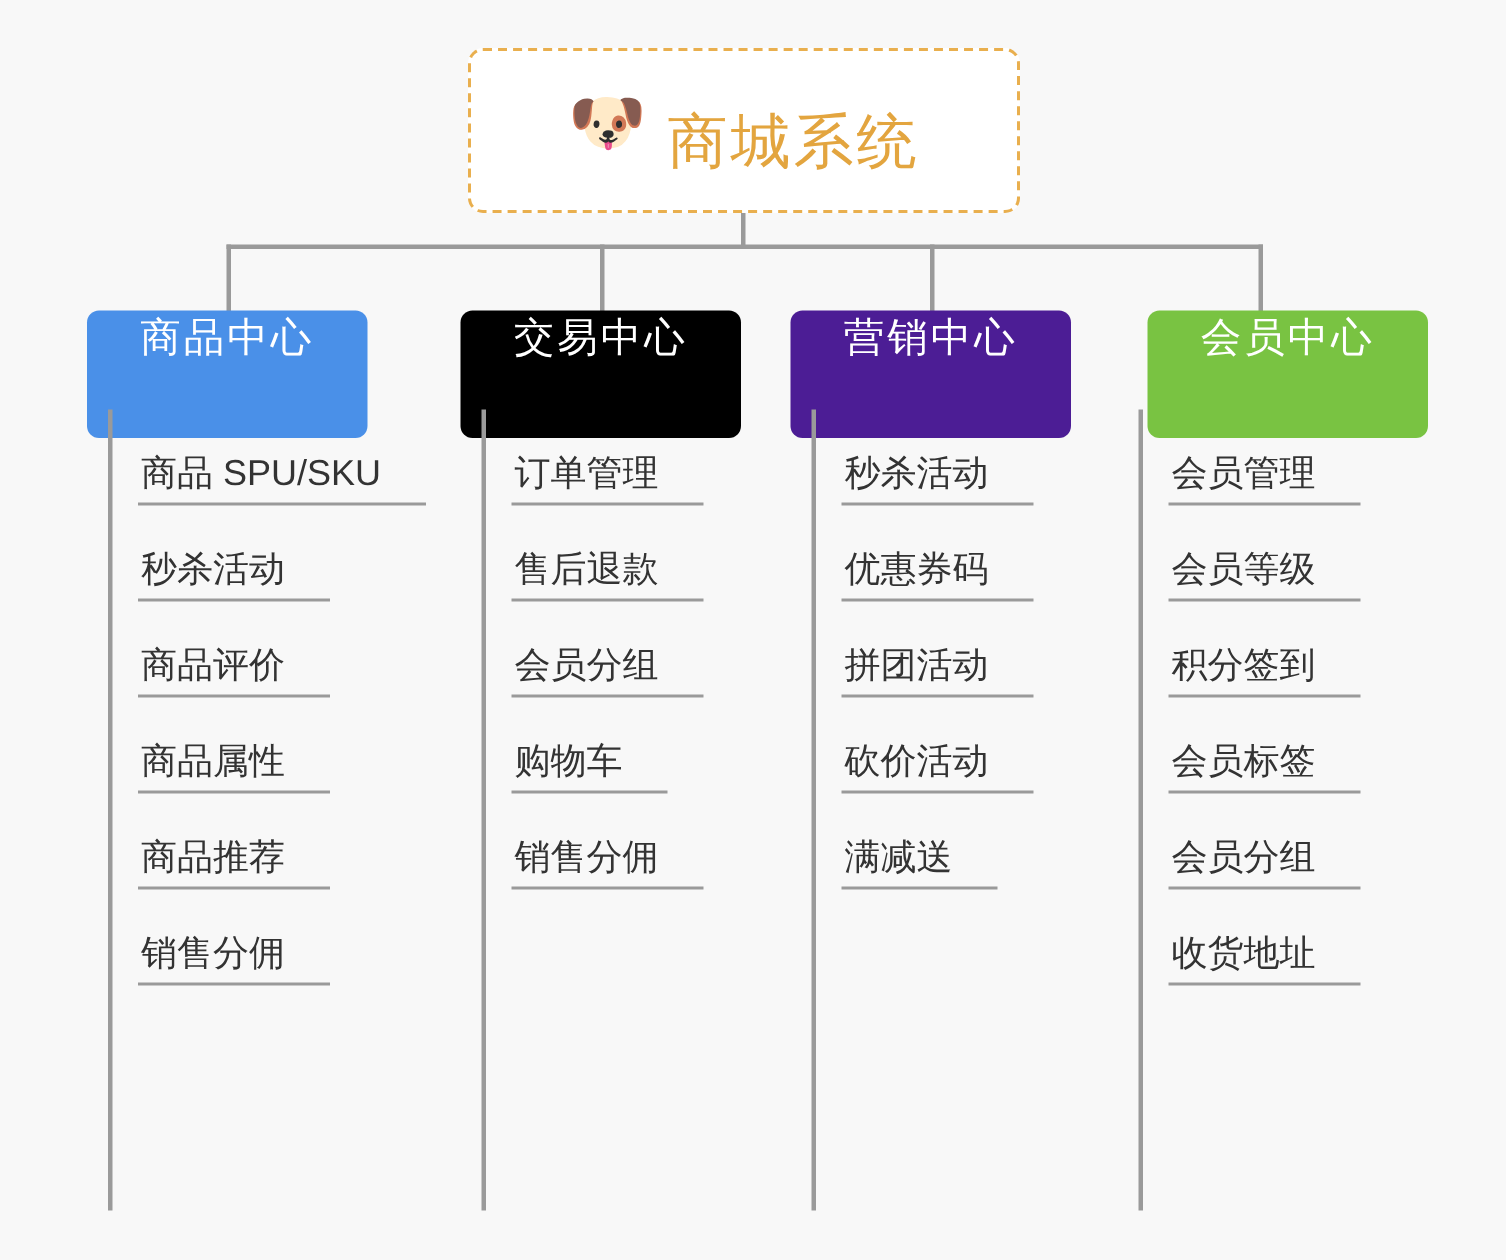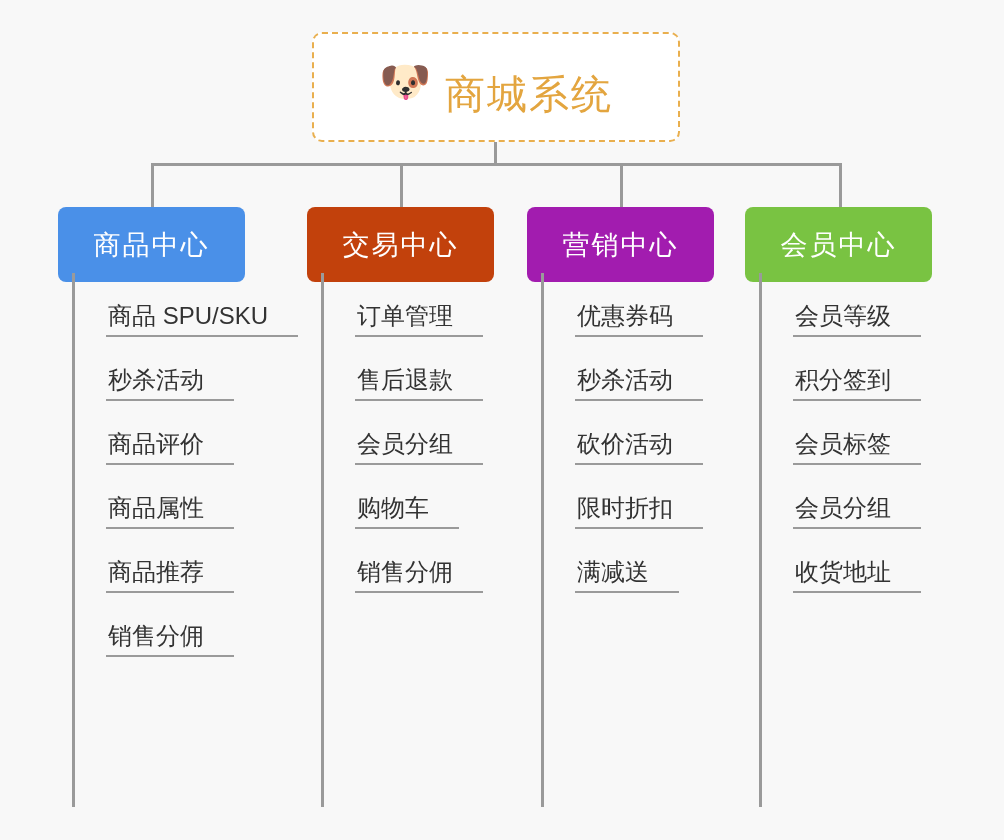--- a/index.html
+++ b/index.html
@@ -62,24 +62,24 @@
   
   .branch {
     position: absolute;
     top: 207px;
   }
   .branch-header {
     position: absolute;
     top: 0;
     left: 0;
     width: 187px;
-    height: 75px;
+    height: 85px;
     border-radius: 8px;
     display: flex;
-    align-items: center;
+    align-items: flex-start;
     justify-content: center;
     color: #ffffff;
     font-size: 27px;
     letter-spacing: 2px;
     box-sizing: border-box;
   }
 
   .leaf-list {
     position: absolute;
     top: 66px;
@@ -92,21 +92,21 @@
     top: 0;
     width: 3px;
     background: #9a9a9a;
   }
   .leaf {
     position: relative;
     height: 64px;
     box-sizing: border-box;
     display: flex;
     align-items: flex-end;
-    padding-left: 36px;
+    padding-left: 22px;
   }
   .leaf-label {
     font-size: 24px;
     color: #333333;
     line-height: 1.1;
     white-space: nowrap;
     padding-bottom: 6px;
     border-bottom: 2px solid #9a9a9a;
     padding-right: 30px;
     margin-left: -2px;
@@ -152,21 +152,21 @@
       <div class="leaf">
           <span class="leaf-label">商品推荐</span>
         </div>
       <div class="leaf">
           <span class="leaf-label">销售分佣</span>
         </div>
     </div>
   </div>
 
   <div class="branch" style="left:307px;">
-    <div class="branch-header" style="background:#c2410c;">
+    <div class="branch-header" style="background:#000000;">
       <span>交易中心</span>
     </div>
     <div class="leaf-list">
       <div class="trunk" style="height:534px;"></div>
       <div class="leaf">
           <span class="leaf-label">订单管理</span>
         </div>
       <div class="leaf">
           <span class="leaf-label">售后退款</span>
         </div>
@@ -176,50 +176,53 @@
       <div class="leaf">
           <span class="leaf-label">购物车</span>
         </div>
       <div class="leaf">
           <span class="leaf-label">销售分佣</span>
         </div>
     </div>
   </div>
 
   <div class="branch" style="left:527px;">
-    <div class="branch-header" style="background:#a21caf;">
+    <div class="branch-header" style="background:#4c1d95;">
       <span>营销中心</span>
     </div>
     <div class="leaf-list">
       <div class="trunk" style="height:534px;"></div>
       <div class="leaf">
+          <span class="leaf-label">秒杀活动</span>
+        </div>
+      <div class="leaf">
           <span class="leaf-label">优惠券码</span>
         </div>
       <div class="leaf">
-          <span class="leaf-label">秒杀活动</span>
+          <span class="leaf-label">拼团活动</span>
         </div>
       <div class="leaf">
           <span class="leaf-label">砍价活动</span>
         </div>
       <div class="leaf">
-          <span class="leaf-label">限时折扣</span>
-        </div>
-      <div class="leaf">
           <span class="leaf-label">满减送</span>
         </div>
     </div>
   </div>
 
   <div class="branch" style="left:745px;">
-    <div class="branch-header" style="background:#79c342;">
+    <div class="branch-header" style="background:#79c342;margin-left:20px;">
       <span>会员中心</span>
     </div>
     <div class="leaf-list">
       <div class="trunk" style="height:534px;"></div>
       <div class="leaf">
+          <span class="leaf-label">会员管理</span>
+        </div>
+      <div class="leaf">
           <span class="leaf-label">会员等级</span>
         </div>
       <div class="leaf">
           <span class="leaf-label">积分签到</span>
         </div>
       <div class="leaf">
           <span class="leaf-label">会员标签</span>
         </div>
       <div class="leaf">
           <span class="leaf-label">会员分组</span>

